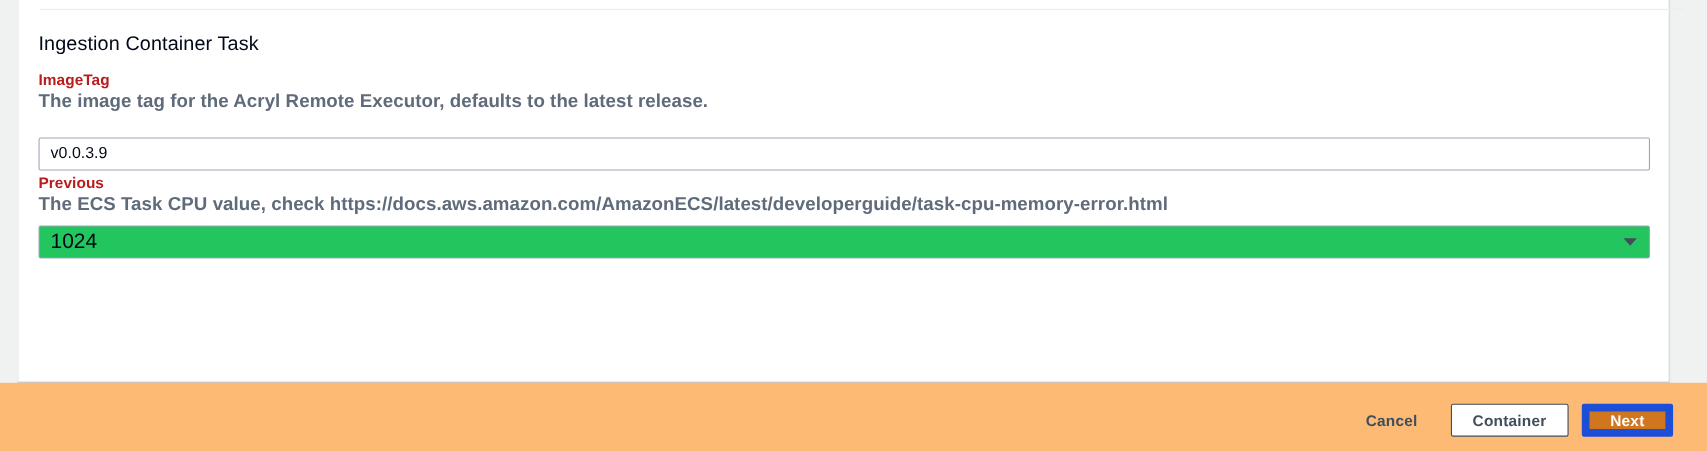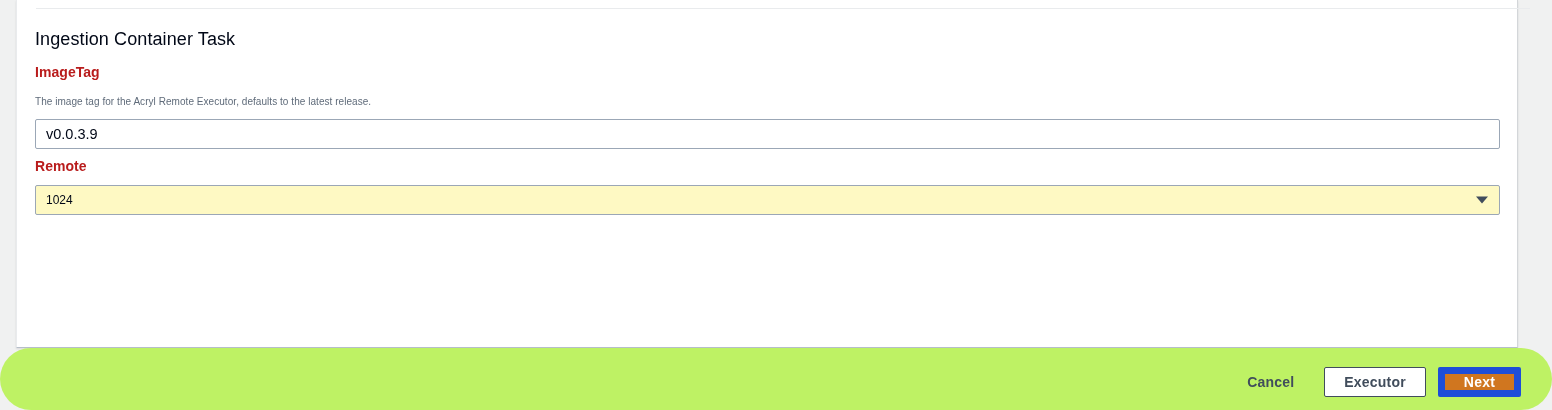--- a/index.html
+++ b/index.html
@@ -59,31 +59,31 @@
   .field { position: absolute; left: 35px; width: 1465px; }
 
   .field-label {
     font-size: 14px;
     line-height: 18px;
     font-weight: 700;
     color: #b91c1c;
     letter-spacing: 0.05px;
   }
   .field-desc {
-    margin-top: 12px;
-    font-size: 10px;
+    margin-top: 2px;
+    font-size: 17px;
     line-height: 18px;
-    font-weight: 400;
+    font-weight: 700;
     color: #5f6b7a;
     letter-spacing: 0.05px;
     white-space: nowrap;
   }
 
   .text-input {
-    margin-top: 8px;
+    margin-top: 24px;
     width: 1465px;
     height: 30px;
     background: #ffffff;
     border: 1px solid #9ba7b6;
     border-radius: 2px;
     font-family: "Liberation Sans", sans-serif;
     font-size: 14.5px;
     color: #000716;
     padding: 0 10px;
     outline: none;
@@ -93,27 +93,27 @@
 
   .select-wrap {
     margin-top: 10px;
     position: relative;
     width: 1465px;
     height: 30px;
   }
   .select-box {
     position: absolute;
     inset: 0;
-    background: #fef9c3;
+    background: #22c55e;
     border: 1px solid #9ba7b6;
     border-radius: 2px;
     display: flex;
     align-items: center;
     padding: 0 10px;
-    font-size: 12px;
+    font-size: 19px;
     color: #000716;
     cursor: pointer;
   }
   .select-caret {
     position: absolute;
     right: 12px;
     top: 50%;
     transform: translateY(-50%);
     width: 0; height: 0;
     border-left: 6px solid transparent;
@@ -122,22 +122,21 @@
     pointer-events: none;
   }
 
   
   .footer {
     position: absolute;
     left: 0;
     top: 348px;
     width: 1552px;
     height: 62px;
-    background: #bef264;
-    border-radius: 31px;
+    background: #fdba74;
   }
   .actions {
     position: absolute;
     right: 31px;
     top: 19px;
     display: flex;
     align-items: center;
     gap: 12px;
   }
   .btn {
@@ -187,29 +186,30 @@
 
   <div class="section-title">Ingestion Container Task</div>
 
   <div class="field" style="top:63px;">
     <div class="field-label">ImageTag</div>
     <div class="field-desc">The image tag for the Acryl Remote Executor, defaults to the latest release.</div>
     <input class="text-input" type="text" value="v0.0.3.9" style="">
   </div>
 
   <div class="field" style="top:157px;">
-    <div class="field-label">Remote</div>
+    <div class="field-label">Previous</div>
+    <div class="field-desc">The ECS Task CPU value, check https://docs.aws.amazon.com/AmazonECS/latest/developerguide/task-cpu-memory-error.html</div>
     <div class="select-wrap">
       <div class="select-box">1024</div>
       <span class="select-caret"></span>
     </div>
   </div>
 
 
   <div class="footer">
     <div class="actions">
       <button class="btn btn-link">Cancel</button>
-      <button class="btn btn-normal">Executor</button>
+      <button class="btn btn-normal">Container</button>
       <button class="btn btn-primary">Next</button>
     </div>
   </div>
 
 </div>
 
 </body></html>

